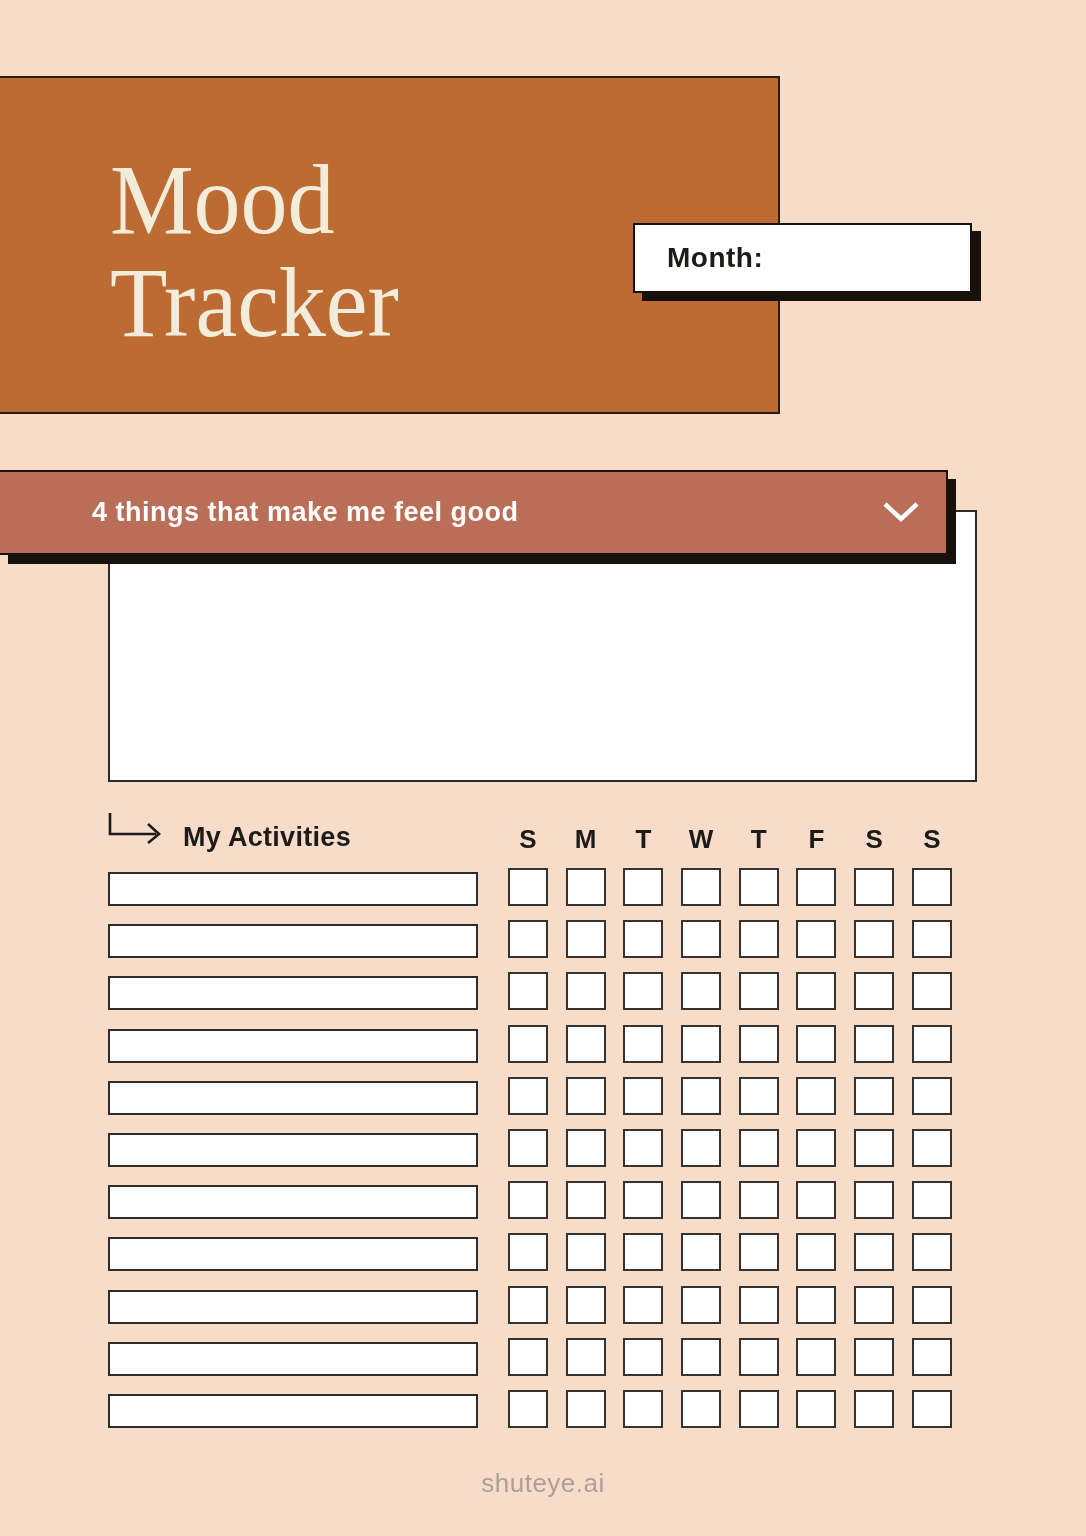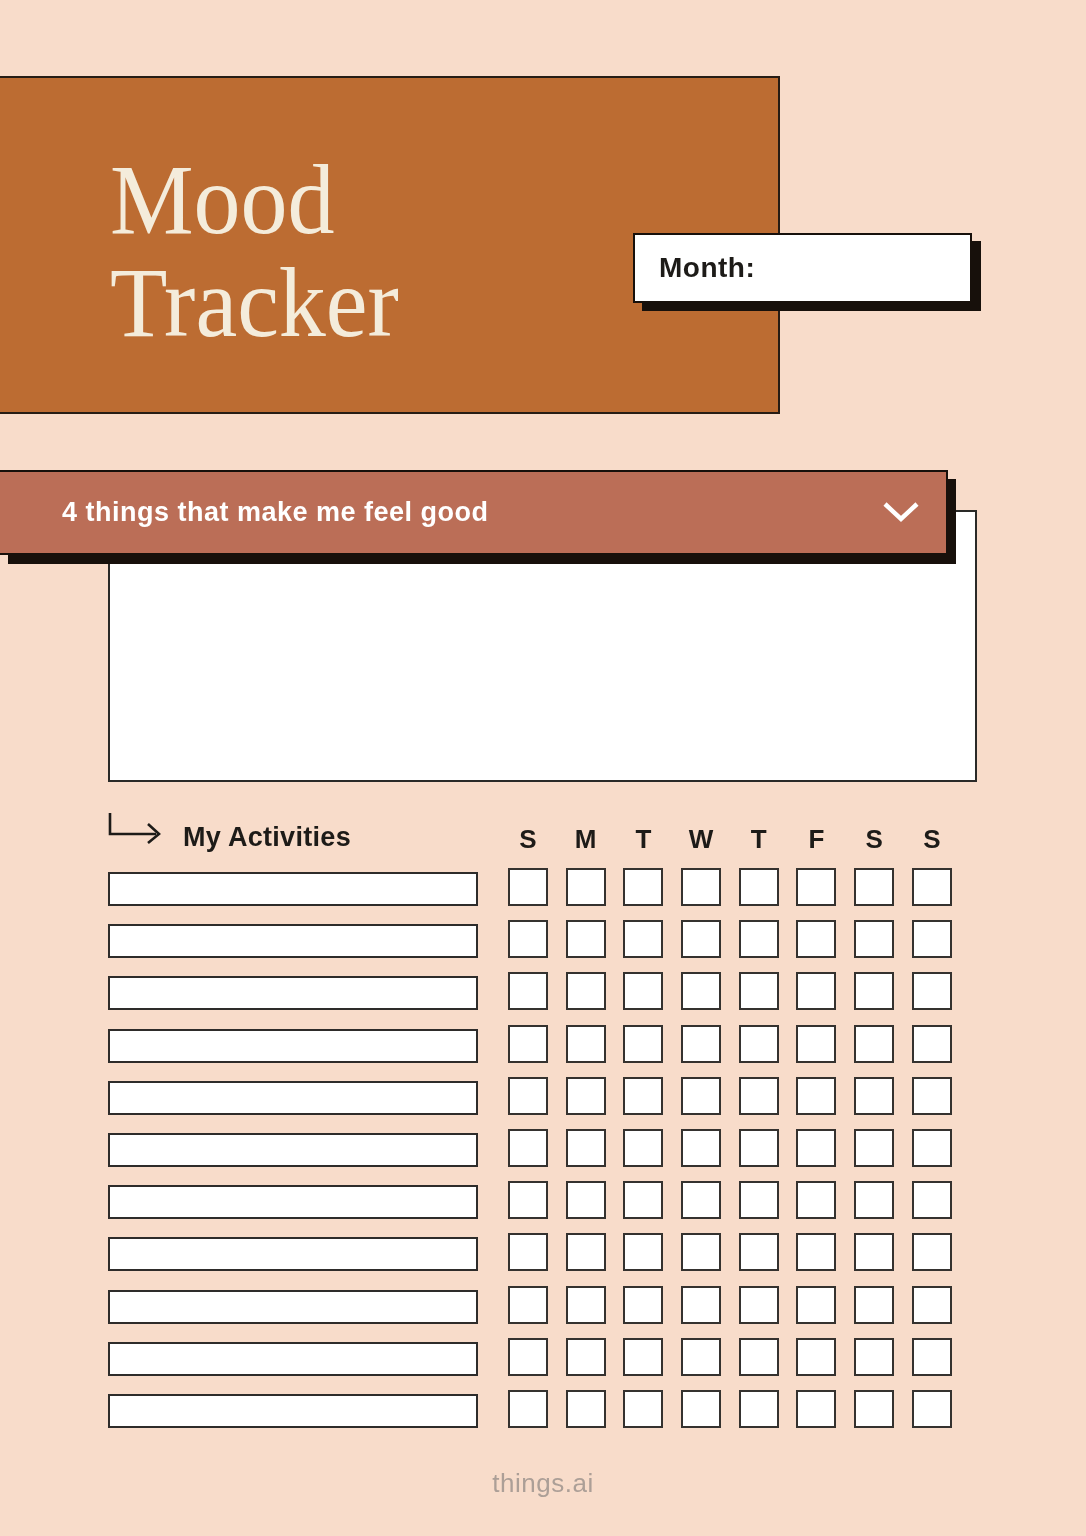--- a/index.html
+++ b/index.html
@@ -19,42 +19,42 @@
     background:var(--header-block);box-sizing:border-box;
     border:2px solid #261c14;border-left:none;
   }
   .page-title{
     position:absolute;left:110px;top:148px;z-index:2;
     font-family:"Liberation Serif",serif;font-weight:400;
     font-size:100px;line-height:103px;color:var(--title-text);
     transform:scaleX(0.94);transform-origin:left top;white-space:nowrap;
   }
   .month-box{
-    position:absolute;left:633px;top:233px;width:339px;height:70px;
+    position:absolute;left:633px;top:223px;width:339px;height:70px;
     background:var(--white);box-sizing:border-box;z-index:3;
     border:2px solid var(--shadow);box-shadow:9px 8px 0 var(--shadow);
-    display:flex;align-items:center;padding-left:24px;justify-content:space-between;
+    display:flex;align-items:center;padding-left:32px;justify-content:space-between;
   }
   .month-label{font-weight:700;font-size:28px;letter-spacing:.5px;}
   .month-value{flex:1;align-self:stretch;}
   
   .notes-box{
     position:absolute;left:108px;top:510px;width:869px;height:272px;
     background:var(--white);box-sizing:border-box;z-index:1;
     border:2px solid #2a2a28;
   }
   .banner{
     position:absolute;left:0;top:470px;width:948px;height:85px;
     background:var(--banner);box-sizing:border-box;z-index:2;
     border:2px solid var(--shadow);border-left:none;
     box-shadow:8px 9px 0 var(--shadow);
     display:flex;align-items:center;cursor:pointer;
   }
   .banner-label{
-    margin-left:62px;color:var(--white);font-weight:700;
+    margin-left:92px;color:var(--white);font-weight:700;
     font-size:27px;letter-spacing:.5px;text-align:right;
   }
   .banner-chevron{position:absolute;right:26px;top:28px;width:38px;height:26px;}
   
   .activities-arrow{position:absolute;left:106px;top:812px;width:60px;height:32px;}
   .activities-heading{
     position:absolute;left:183px;top:822px;
     font-weight:700;font-size:27px;letter-spacing:.3px;text-align:right;
   }
   .day-header-row{
@@ -261,14 +261,14 @@
           <div class="checkbox"></div>
           <div class="checkbox"></div>
           <div class="checkbox"></div>
           <div class="checkbox"></div>
           <div class="checkbox"></div>
           <div class="checkbox"></div>
         </div>
       </div>
     </div>
 
-  <div class="footer">things.ai</div>
+  <div class="footer">shuteye.ai</div>
 </div>
 
 </body></html>

